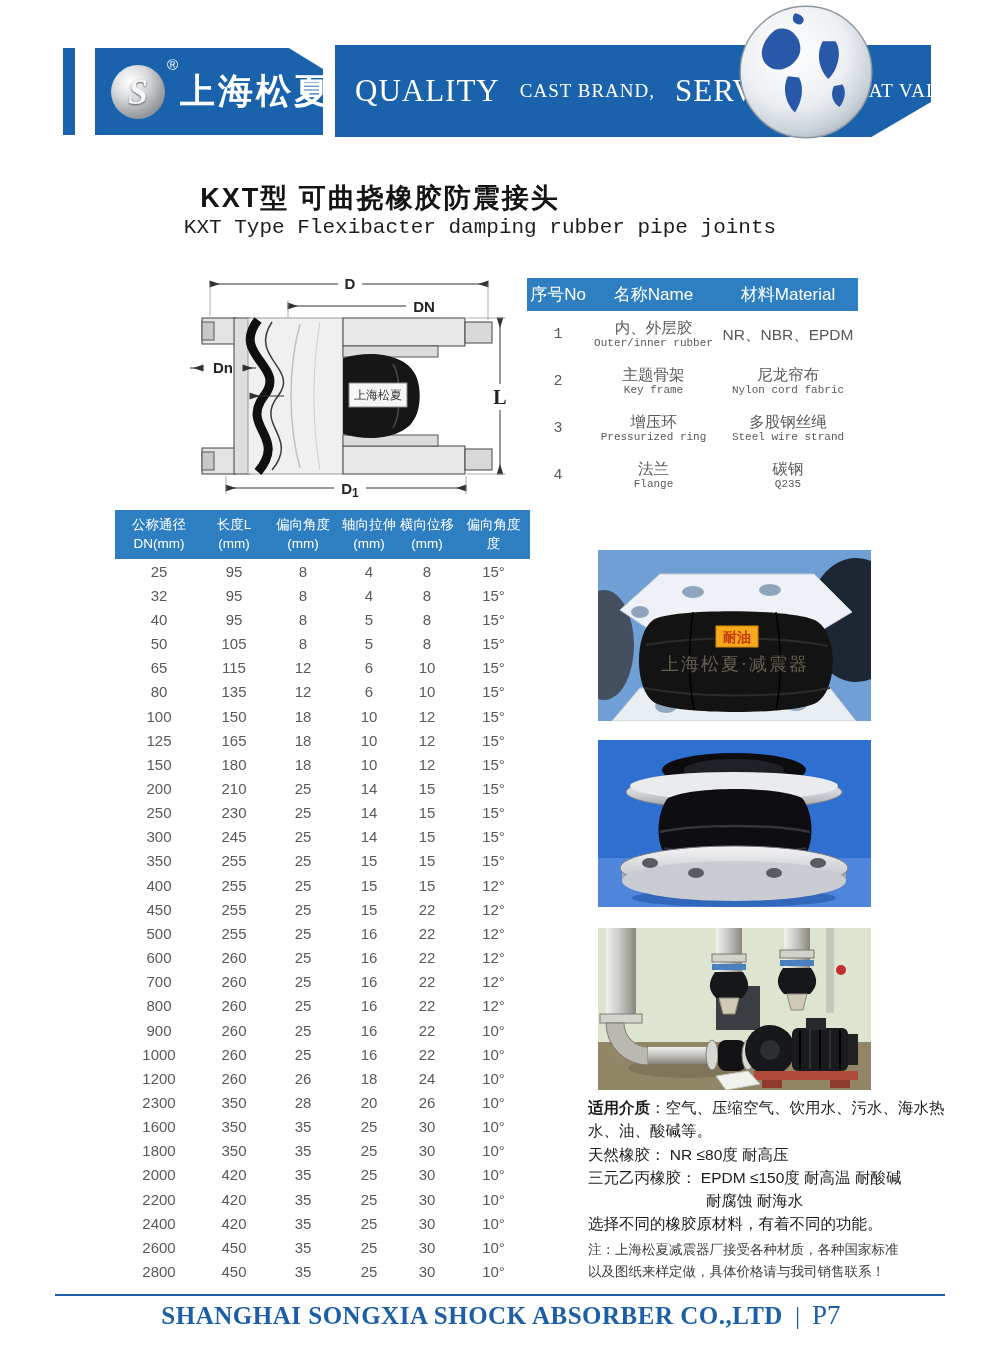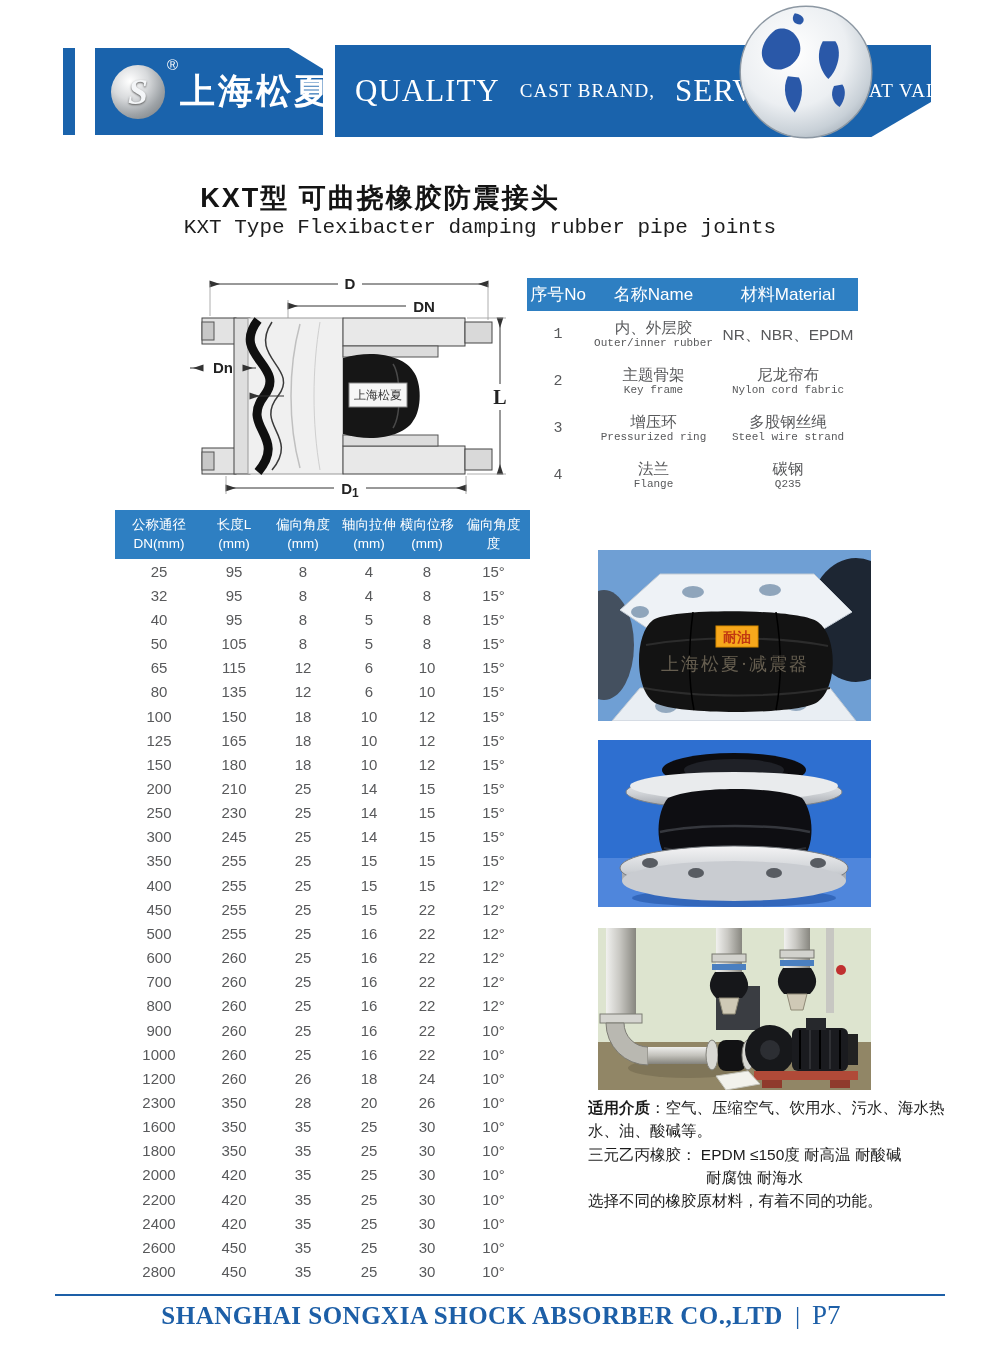--- a/index.html
+++ b/index.html
@@ -613,23 +613,28 @@
       <line x1="242" y1="102" x2="242" y2="141" stroke="#000" stroke-width="2"></line>
       <rect x="156" y="143" width="104" height="9" fill="#b04a38"></rect>
       <rect x="164" y="152" width="20" height="8" fill="#8f3a2c"></rect>
       <rect x="232" y="152" width="20" height="8" fill="#8f3a2c"></rect>
       <path d="M118,148 L150,143 L162,156 L128,162 Z" fill="#f2f2ec" stroke="#c6c6bd"></path>
     </svg>
   </div>
 
   <div class="notes">
     <div><span class="bold">适用介质</span><span>：空气、压缩空气、饮用水、污水、海水热水、油、酸碱等。</span></div>
+    <div>天然橡胶：  NR  ≤80度  耐高压</div>
     <div>三元乙丙橡胶：  EPDM  ≤150度 耐高温 耐酸碱</div>
     <div class="indent">耐腐蚀 耐海水</div>
     <div>选择不同的橡胶原材料，有着不同的功能。</div>
+    <div class="remarks">
+      <div>注：上海松夏减震器厂接受各种材质，各种国家标准</div>
+      <div>以及图纸来样定做，具体价格请与我司销售联系！</div>
+    </div>
   </div>
 
   <div class="footer-line"></div>
   <div class="footer">
     <span class="co">SHANGHAI SONGXIA SHOCK ABSORBER CO.,LTD</span>
     <span class="sep">|</span>
     <span class="pg">P7</span>
   </div>
 
 </div>

